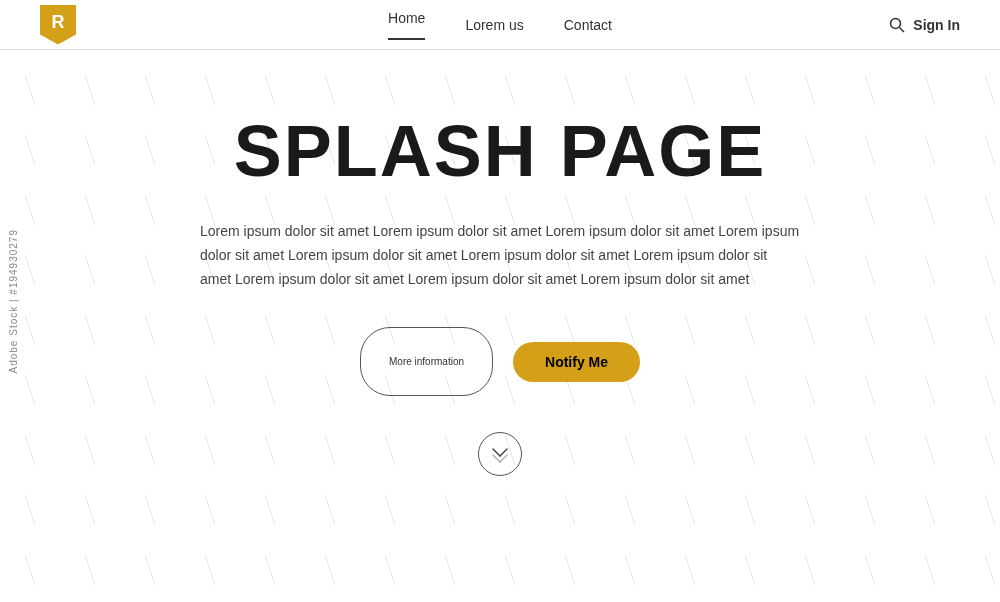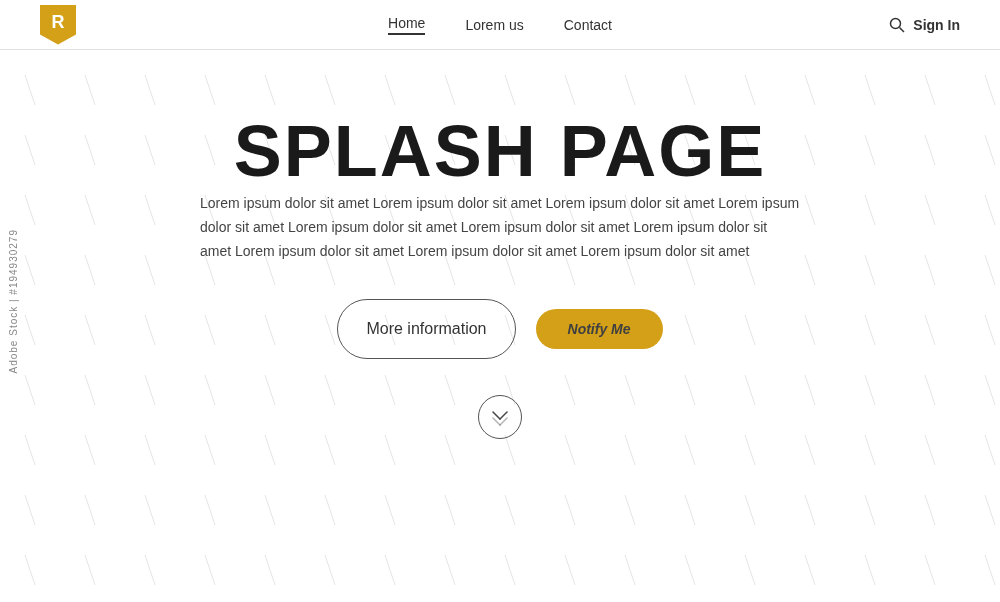--- a/index.html
+++ b/index.html
@@ -73,21 +73,21 @@
 
     .nav-link {
       font-size: 14px;
       color: #333;
       text-decoration: none;
       cursor: pointer;
     }
 
     .nav-link.active {
       border-bottom: 2px solid #333;
-      padding-bottom: 2px;
+      padding-bottom: 12px;
     }
 
     .navbar-right {
       display: flex;
       align-items: center;
       gap: 8px;
       cursor: pointer;
       font-weight: bold;
     }
 
@@ -106,61 +106,61 @@
       justify-content: center;
       padding-top: 60px;
     }
 
     .splash-title {
       font-size: 72px;
       font-weight: 900;
       color: #1a1a1a;
       letter-spacing: 2px;
       text-align: center;
+      margin-bottom: 28px;
       font-family: Arial, sans-serif;
     }
 
     .splash-description {
       font-size: 14px;
       color: #444;
       text-align: left;
       max-width: 600px;
       line-height: 1.7;
       margin-bottom: 36px;
     }
 
     .button-group {
       display: flex;
       gap: 20px;
       align-items: center;
       margin-bottom: 36px;
     }
 
     .btn-outline {
-      padding: 20px 28px;
+      padding: 28px 28px;
       border: 1.5px solid #555;
       border-radius: 30px;
       background: transparent;
-      font-size: 16px;
+      font-size: 10px;
       color: #333;
       cursor: pointer;
       font-family: Arial, sans-serif;
     }
 
     .btn-yellow {
       padding: 12px 32px;
       border: none;
       border-radius: 30px;
       background: #d4a017;
       font-size: 14px;
-      color: #404040;
+      color: #000000;
       font-weight: bold;
       cursor: pointer;
       font-family: Arial, sans-serif;
-      font-style: italic;
     }
 
     .scroll-down-btn {
       width: 44px;
       height: 44px;
       border: 1.5px solid #555;
       border-radius: 50%;
       display: flex;
       align-items: center;
       justify-content: center;

